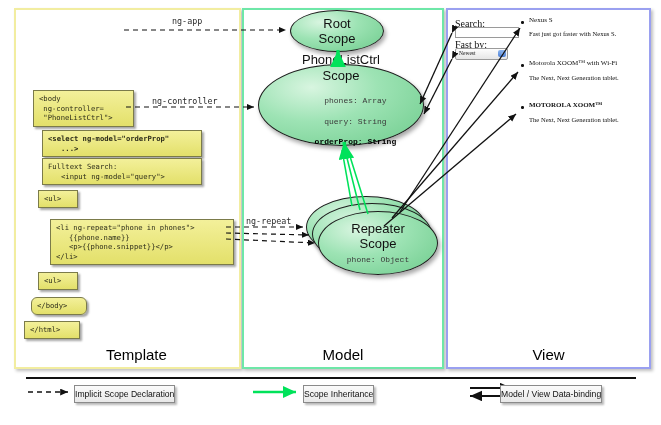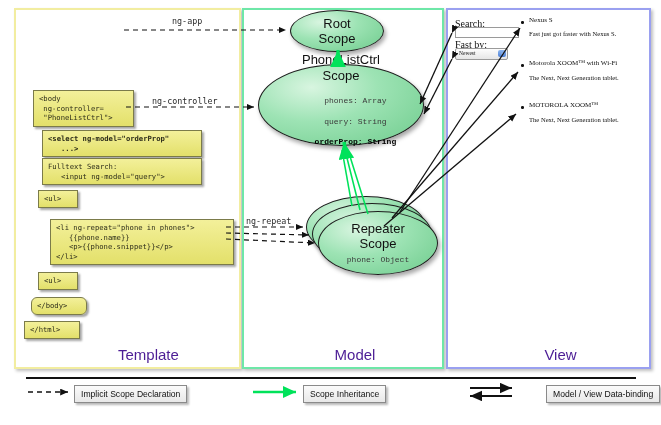--- a/index.html
+++ b/index.html
@@ -8,22 +8,22 @@
 
   #stage{position:absolute;left:0;top:0;width:661px;height:425px;}
 
   
   .panel{position:absolute;background:#fff;border:2px solid #000;
          box-shadow:2px 2px 3px rgba(0,0,0,.25);}
   #panel-template{left:14px;top:8px;width:223px;height:357px;border-color:#f2eda0;}
   #panel-model{left:242px;top:8px;width:198px;height:357px;border-color:#6ee7a8;}
   #panel-view{left:446px;top:8px;width:201px;height:357px;border-color:#9aa0f0;}
 
-  .panel-label{position:absolute;bottom:4px;left:12px;width:100%;text-align:center;
-               font-size:15px;color:#4c1d95;}
+  .panel-label{position:absolute;bottom:4px;left:0;width:100%;text-align:center;
+               font-size:15px;color:#000000;}
   #panel-template .panel-label{text-align:left;padding-left:90px;}
 
   
   .code{position:absolute;background:linear-gradient(to bottom,#f3f09a 0%,#e3e06a 100%);
         border:1px solid #7b7b4a;box-shadow:2px 2px 2px rgba(0,0,0,.35);
         font-family:"DejaVu Sans Mono",monospace;font-size:7.2px;color:#2c2c1a;
         padding:3px 5px;line-height:1.32;white-space:pre;}
   .code.bold{font-weight:bold;}
 
   
@@ -54,21 +54,21 @@
 
   
   .conn-label{position:absolute;font-family:"DejaVu Sans Mono",monospace;
               font-size:8.4px;color:#2b2b2b;white-space:nowrap;}
 
   
   #legend-rule{position:absolute;left:26px;top:377px;width:610px;height:0;
                border-top:2px solid #111;}
   .legend-box{position:absolute;background:linear-gradient(to bottom,#fbfbfb,#e8e8e8);
               border:1px solid #8a8a8a;box-shadow:1.5px 1.5px 2px rgba(0,0,0,.28);
-              font-size:8.6px;color:#111;padding:2px 6px;line-height:12px;white-space:nowrap;}
+              font-size:8.6px;color:#111;padding:2px 0;line-height:12px;white-space:nowrap;}
   svg.ov{position:absolute;left:0;top:0;width:661px;height:425px;
          pointer-events:none;overflow:visible;}
 </style>
 </head>
 <body>
 
 <div id="stage">
 
   <div class="panel" id="panel-template">
     <div class="panel-label">Template</div>
@@ -144,21 +144,21 @@
 
   <div class="v-bullet" style="left:521px;top:21px;"></div>
   <div class="v-name" style="left:529px;top:16px;">Nexus S</div>
   <div class="v-snip" style="left:529px;top:30px;">Fast just got faster with Nexus S.</div>
 
   <div class="v-bullet" style="left:521px;top:64px;"></div>
   <div class="v-name" style="left:529px;top:59px;">Motorola XOOM™ with Wi-Fi</div>
   <div class="v-snip" style="left:529px;top:74px;">The Next, Next Generation tablet.</div>
 
   <div class="v-bullet" style="left:521px;top:106px;"></div>
-  <div class="v-name" style="left:529px;top:101px;">MOTOROLA XOOM™</div>
+  <div class="v-name" style="left:529px;top:101px;font-weight:bold;">MOTOROLA XOOM™</div>
   <div class="v-snip" style="left:529px;top:116px;">The Next, Next Generation tablet.</div>
 
   <div class="conn-label" style="left:172px;top:16px;">ng-app</div>
   <div class="conn-label" style="left:152px;top:96px;">ng-controller</div>
   <div class="conn-label" style="left:246px;top:216px;">ng-repeat</div>
 
   <svg class="ov">
     <defs>
       <marker id="ah" markerWidth="7" markerHeight="7" refX="6" refY="2.6" orient="auto" markerUnits="strokeWidth">
         <path d="M0,0 L6,2.6 L0,5.2 z" fill="#111"></path>
@@ -194,15 +194,15 @@
     <path d="M28,392 L68,392" stroke="#111" stroke-width="1.3" stroke-dasharray="5,4" fill="none" marker-end="url(#ah)"></path>
     <path d="M253,392 L296,392" stroke="#00e25a" stroke-width="2.6" fill="none" marker-end="url(#ahg)"></path>
     <path d="M470,388 L512,388" stroke="#111" stroke-width="2" fill="none" marker-end="url(#ah)"></path>
     <path d="M512,396 L470,396" stroke="#111" stroke-width="2" fill="none" marker-end="url(#ah)"></path>
   </svg>
 
   <div id="legend-rule"></div>
 
   <div class="legend-box" style="left:74px;top:385px;">Implicit Scope Declaration</div>
   <div class="legend-box" style="left:303px;top:385px;">Scope Inheritance</div>
-  <div class="legend-box" style="left:546px;top:385px;">Model / View Data-binding</div>
+  <div class="legend-box" style="left:500px;top:385px;">Model / View Data-binding</div>
 
 </div>
 
 </body></html>

